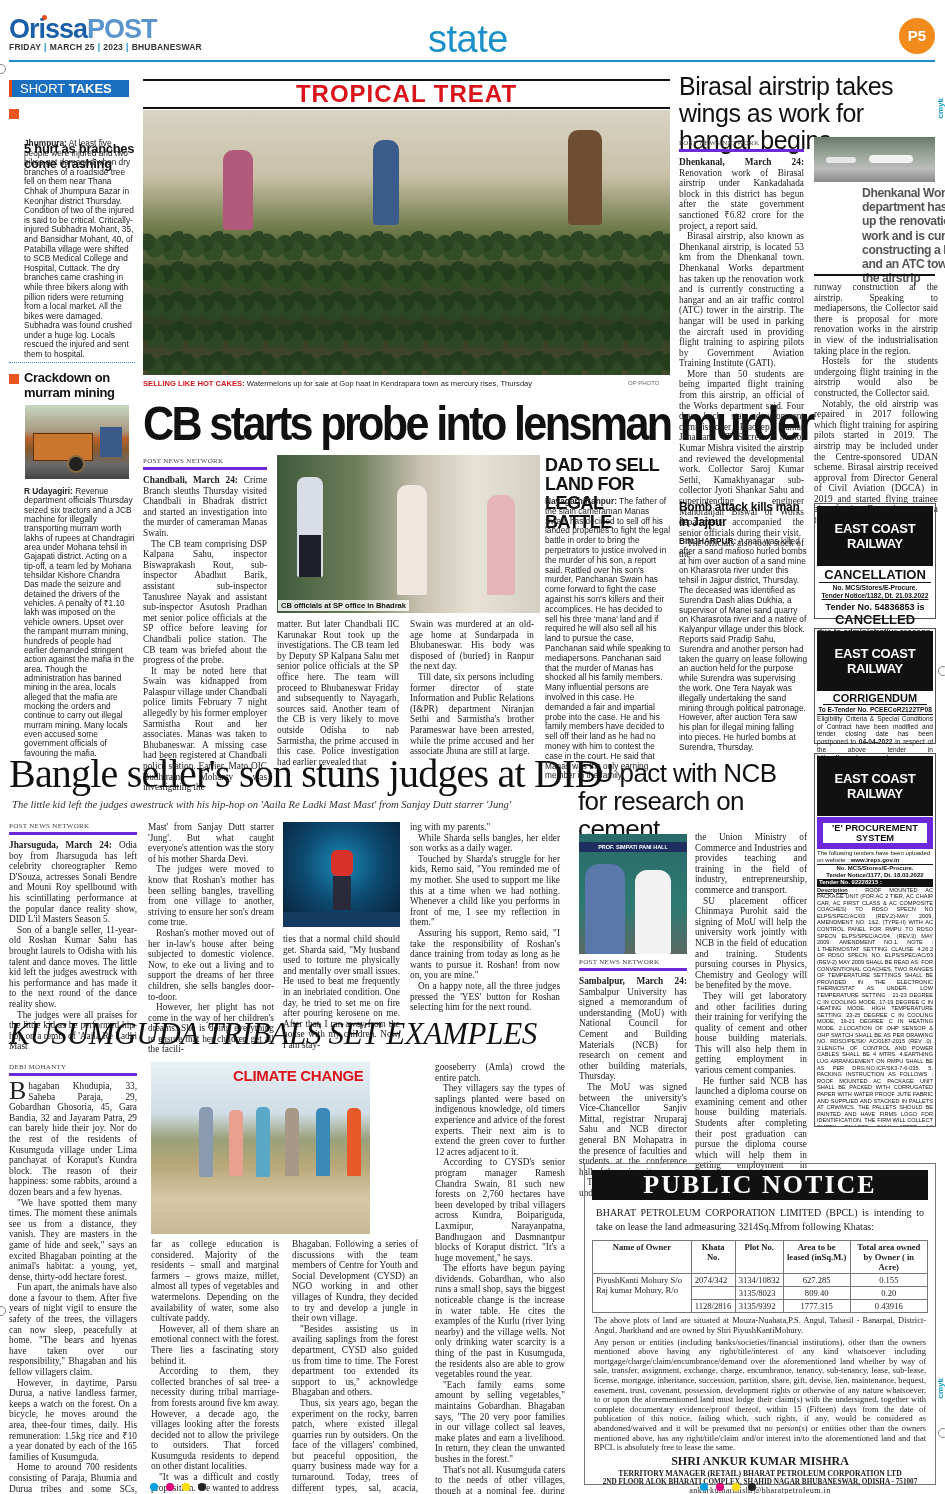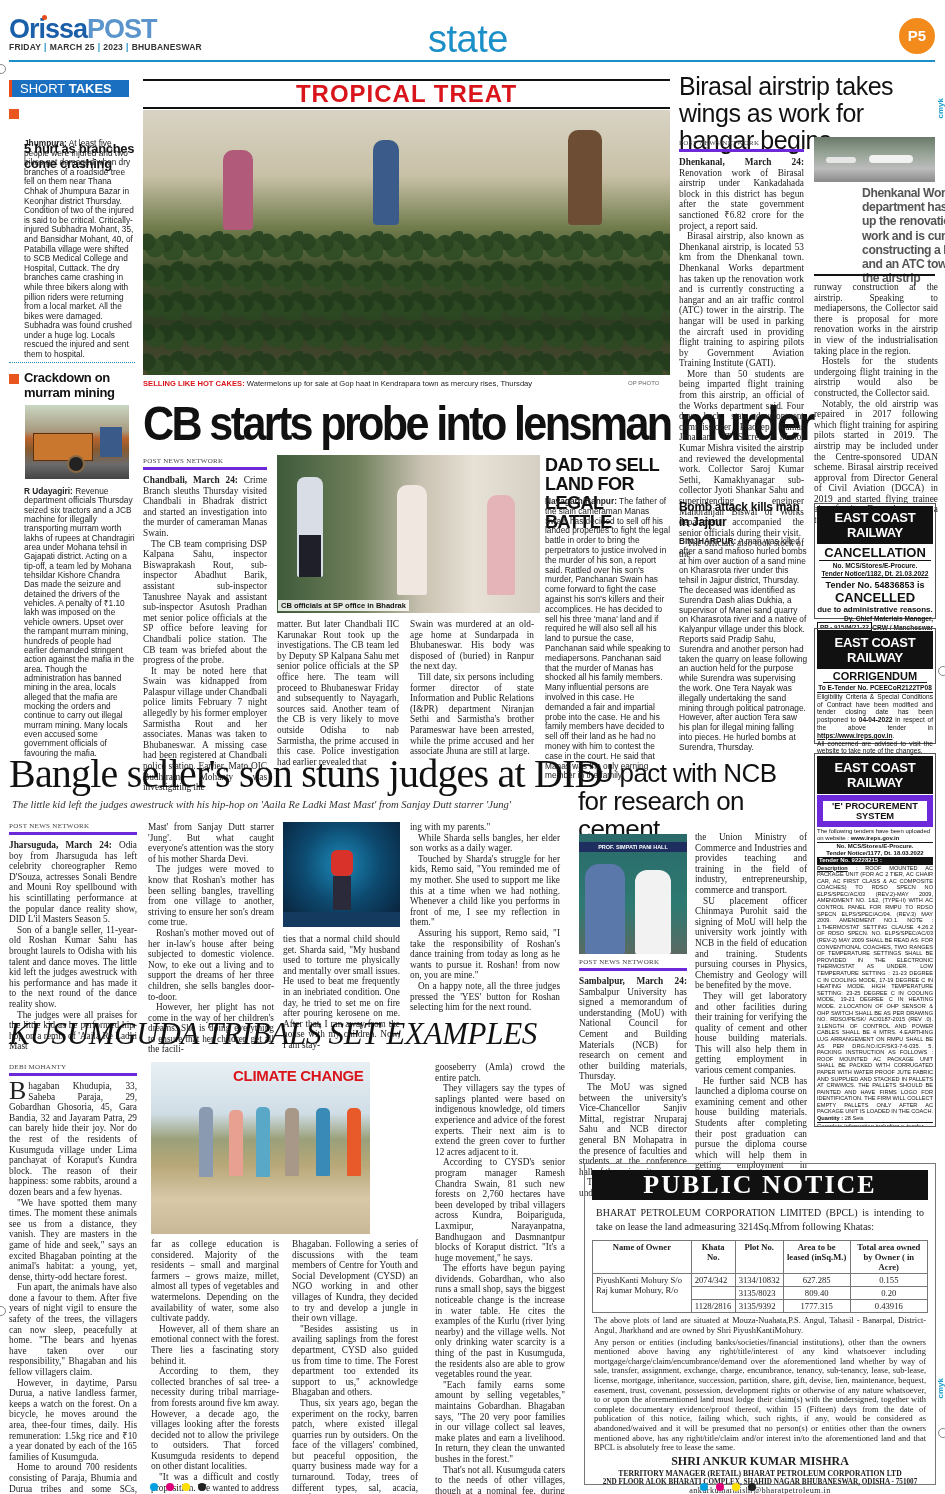--- a/index.html
+++ b/index.html
@@ -39,21 +39,21 @@
   .tt-title { left: 143px; top: 80px; width: 527px; text-align: center; font-family: "Liberation Sans", sans-serif; font-weight: bold; font-size: 24px; color: #d9141b; letter-spacing: 1px; }
   .caption { font-family: "Liberation Sans", sans-serif; font-size: 7.6px; color: #222; }
   .caption b { color: #d9141b; }
 
   .headline-cb { left: 143px; top: 395px; width: 527px; font-family: "Liberation Sans", sans-serif; font-weight: bold; font-size: 49px; letter-spacing: -3px; color: #111; transform: scaleX(0.88); transform-origin: left; white-space: nowrap; }
 
   .kicker { font-family: "Liberation Sans", sans-serif; font-weight: bold; font-size: 18px; line-height: 19px; letter-spacing: -0.5px; color: #111; }
 
   .box { border: 1px solid #555; }
   .ecr { font-family: "Liberation Sans", sans-serif; color: #111; }
-  .ecr .bar { background: #111; color: #fff; text-align: center; font-weight: bold; font-size: 13px; letter-spacing: -0.3px; padding: 4px 0; }
+  .ecr .bar { background: #111; color: #fff; text-align: center; font-weight: bold; font-size: 13px; letter-spacing: -0.3px; padding: 15px 0; }
   .ecr .big { text-align: center; font-weight: bold; }
   .ecr .small { font-size: 6.6px; line-height: 7.8px; }
   .ecr .pr { display: inline-block; border: 1px solid #111; padding: 0 2px; font-size: 6.2px; font-weight: bold; }
 
   .pn-table { border-collapse: collapse; width: 100%; font-family: "Liberation Serif", serif; font-size: 8.6px; }
   .pn-table th, .pn-table td { border: 1px solid #777; padding: 1px 3px; vertical-align: top; }
   .pn-table th { font-weight: bold; text-align: center; }
   .pn-table td.c { text-align: center; }
 
   .cmyk { font-family: "Liberation Sans", sans-serif; font-size: 8px; font-weight: bold; writing-mode: vertical-rl; transform: rotate(180deg); }

